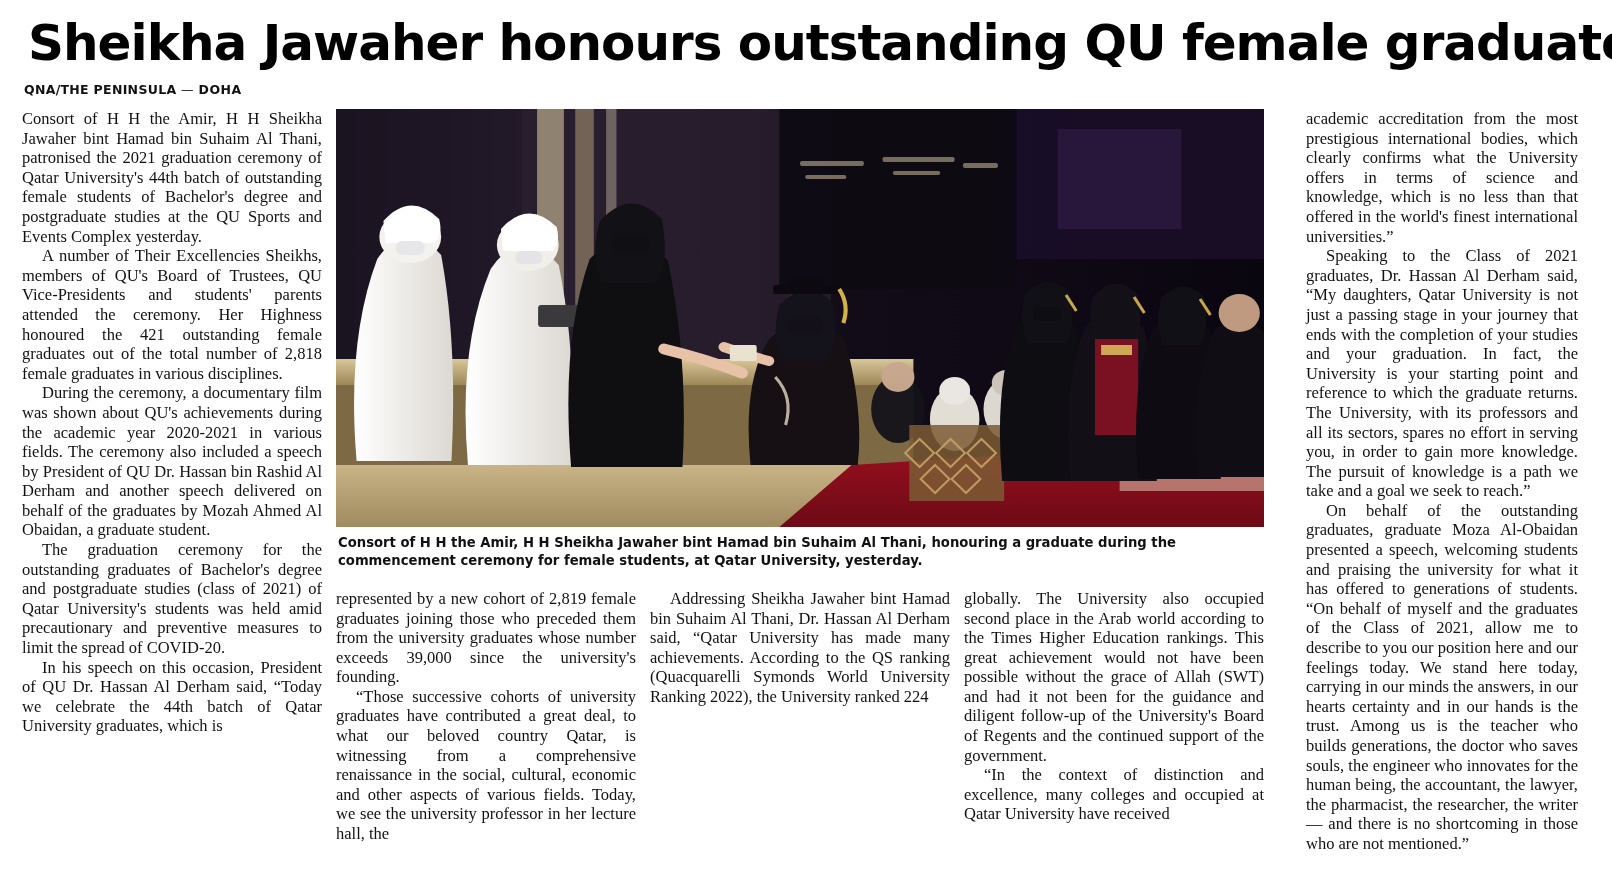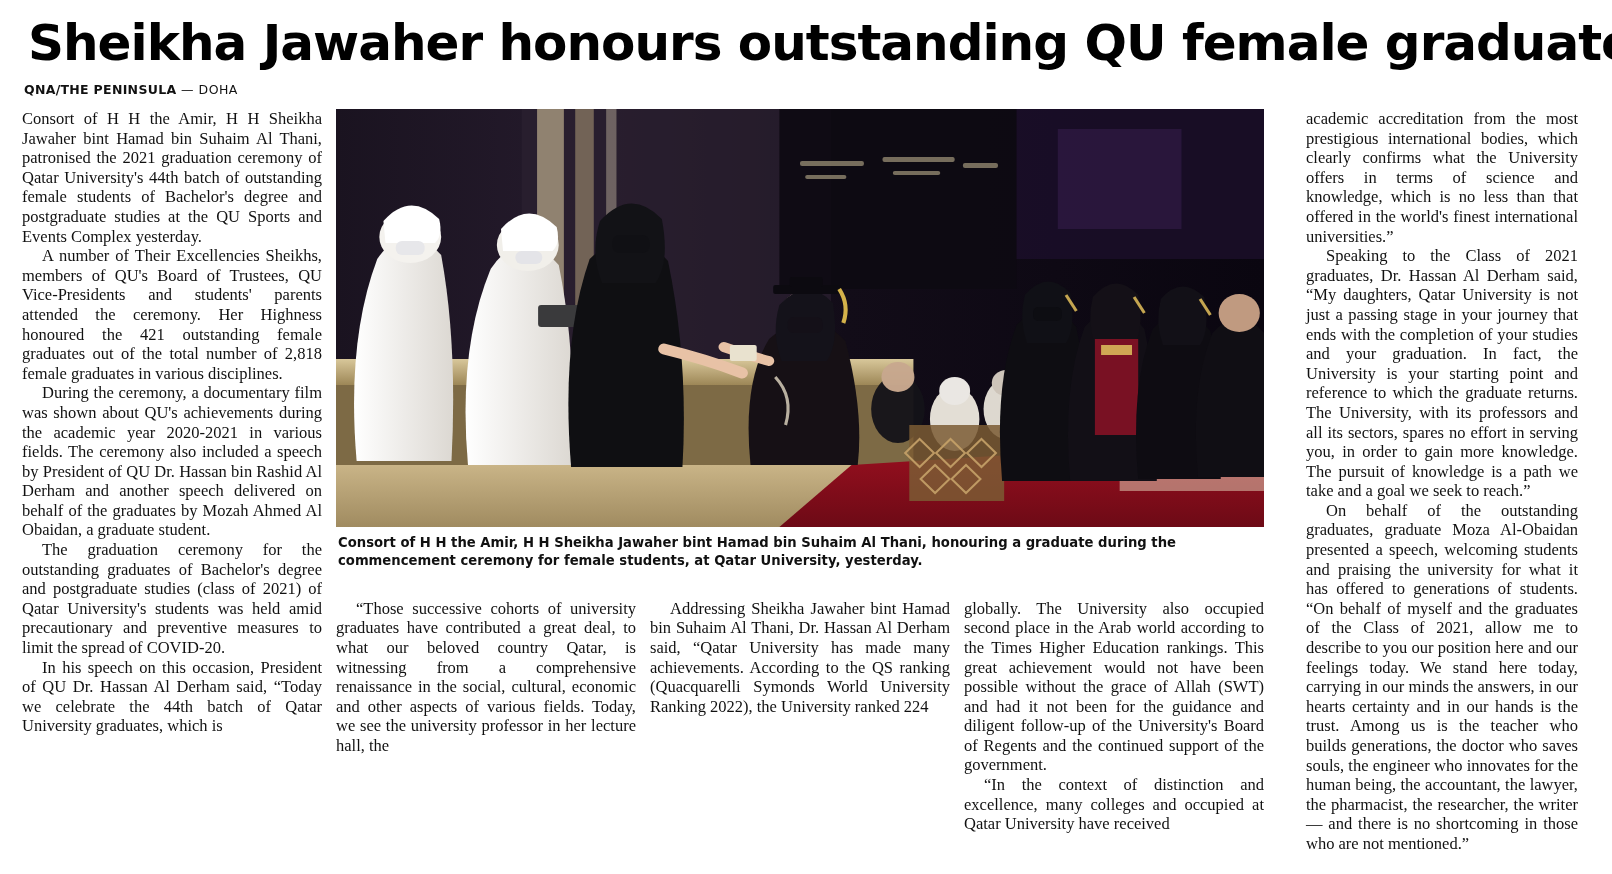--- a/index.html
+++ b/index.html
@@ -28,21 +28,21 @@
   }
   .byline{
     font-family:"DejaVu Sans", sans-serif;
     font-size:12.5px;
     font-weight:bold;
     letter-spacing:0.3px;
     color:#111;
     margin:0 0 12px 2px;
   }
   .byline .dash{font-weight:normal;}
-  .byline .city{font-weight:normal;letter-spacing:0.5px;text-align:center;}
+  .byline .city{font-weight:bold;letter-spacing:0.5px;text-align:center;}
 
   
   .grid{
     position:relative;
     display:grid;
     grid-template-columns:300px 300px 300px 300px 300px;
     column-gap:14px;
     align-items:start;
   }
   .col{
@@ -246,20 +246,21 @@
       <div class="caption">Consort of H H the Amir, H H Sheikha Jawaher bint Hamad bin Suhaim Al Thani, honouring a graduate during the commencement ceremony for female students, at Qatar University, yesterday.</div>
     </div>
 
     <div class="col col-right">
       <p class="first">academic accreditation from the most prestigious international bodies, which clearly confirms what the University offers in terms of science and knowledge, which is no less than that offered in the world's finest international universities.”</p>
       <p>Speaking to the Class of 2021 graduates, Dr. Hassan Al Derham said, “My daughters, Qatar University is not just a passing stage in your journey that ends with the completion of your studies and your graduation. In fact, the University is your starting point and reference to which the graduate returns. The University, with its professors and all its sectors, spares no effort in serving you, in order to gain more knowledge. The pursuit of knowledge is a path we take and a goal we seek to reach.”</p>
       <p>On behalf of the outstanding graduates, graduate Moza Al-Obaidan presented a speech, welcoming students and praising the university for what it has offered to generations of students. “On behalf of myself and the graduates of the Class of 2021, allow me to describe to you our position here and our feelings today. We stand here today, carrying in our minds the answers, in our hearts certainty and in our hands is the trust. Among us is the teacher who builds generations, the doctor who saves souls, the engineer who innovates for the human being, the accountant, the lawyer, the pharmacist, the researcher, the writer — and there is no shortcoming in those who are not mentioned.”</p>
     </div>
 
     <div class="col col-2">
+      <p class="first">represented by a new cohort of 2,819 female graduates joining those who preceded them from the university graduates whose number exceeds 39,000 since the university's founding.</p>
       <p>“Those successive cohorts of university graduates have contributed a great deal, to what our beloved country Qatar, is witnessing from a comprehensive renaissance in the social, cultural, economic and other aspects of various fields. Today, we see the university professor in her lecture hall, the</p>
     </div>
 
     <div class="col col-3">
       <p>Addressing Sheikha Jawaher bint Hamad bin Suhaim Al Thani, Dr. Hassan Al Derham said, “Qatar University has made many achievements. According to the QS ranking (Quacquarelli Symonds World University Ranking 2022), the University ranked 224</p>
     </div>
 
     <div class="col col-4">
       <p class="first">globally. The University also occupied second place in the Arab world according to the Times Higher Education rankings. This great achievement would not have been possible without the grace of Allah (SWT) and had it not been for the guidance and diligent follow-up of the University's Board of Regents and the continued support of the government.</p>
       <p>“In the context of distinction and excellence, many colleges and occupied at Qatar University have received</p>

